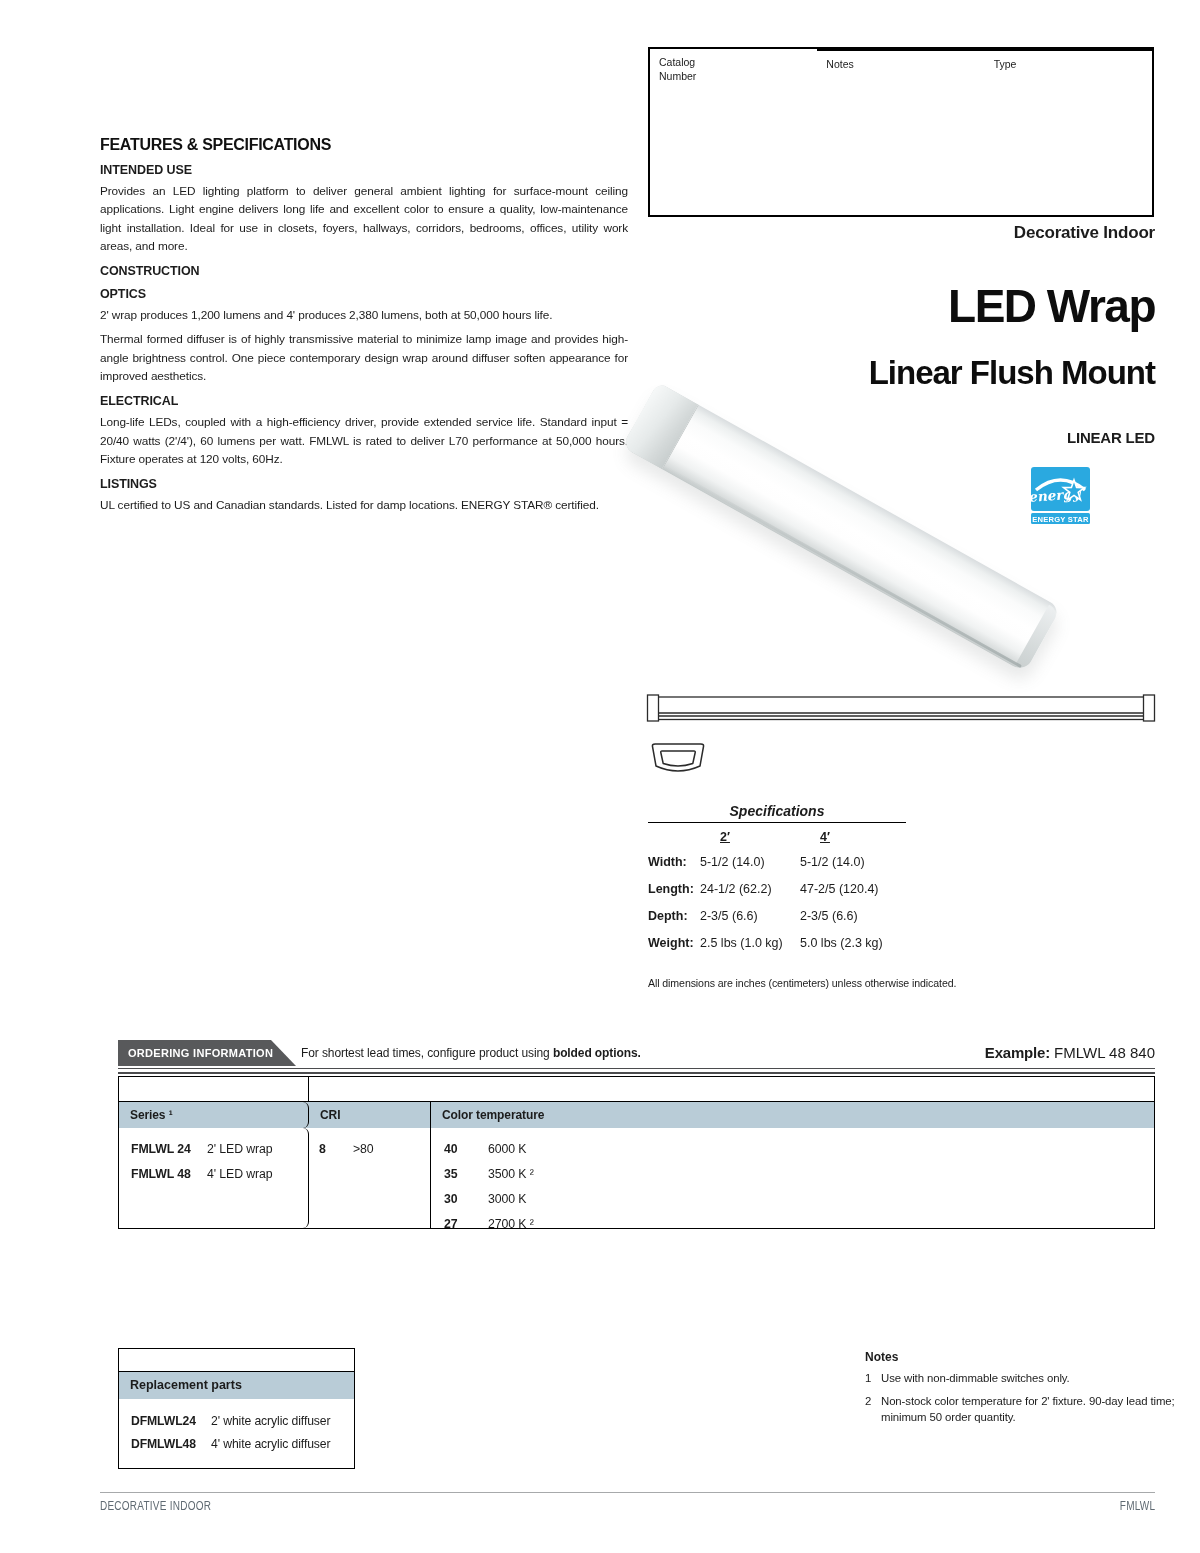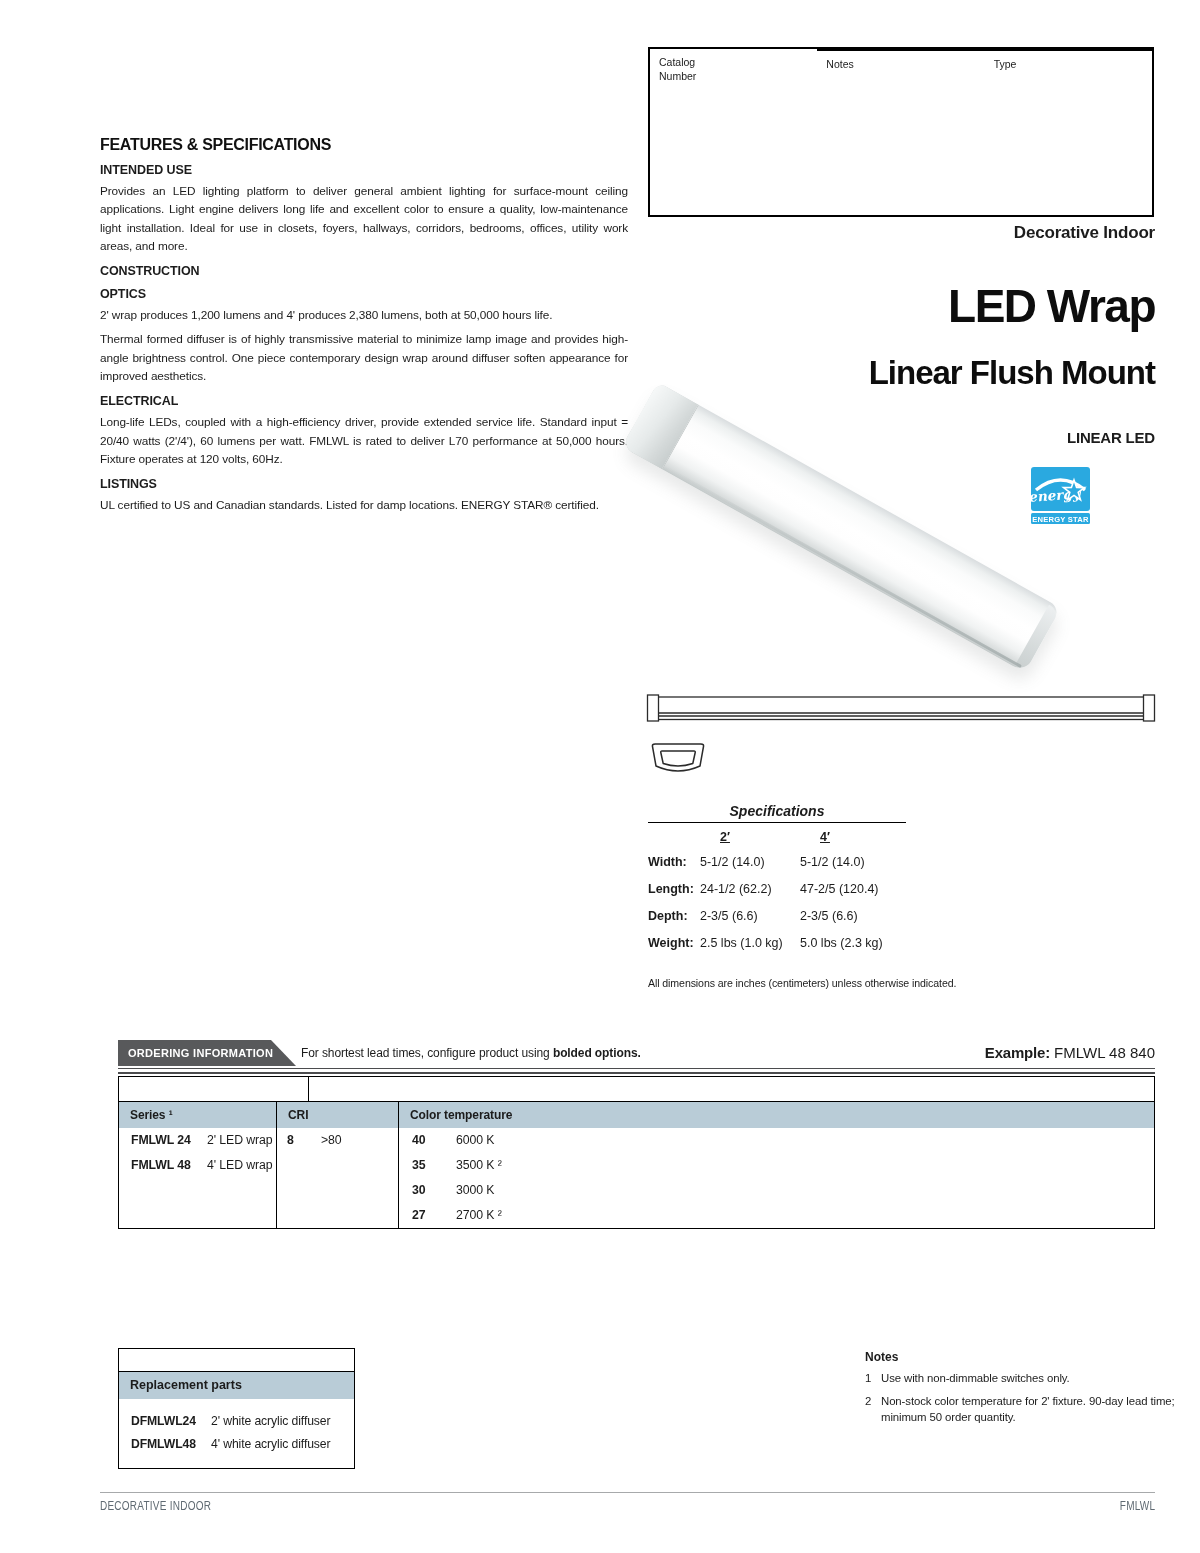--- a/index.html
+++ b/index.html
@@ -60,29 +60,29 @@
     clip-path:polygon(0 0,153px 0,178px 100%,0 100%);
     color:#fff; font-size:11px; font-weight:bold; letter-spacing:0.3px; line-height:26px; padding-left:10px; }
   .olead { position:absolute; left:183px; top:0; font-size:12px; line-height:27px; letter-spacing:-0.1px; }
   .oexample { position:absolute; right:0; top:0; font-size:15px; line-height:26px; }
   .oexample b { letter-spacing:-0.2px; }
   .orule { position:absolute; left:118px; top:1068px; width:1037px; height:6px;
     border-top:1.5px solid #4b4c4e; border-bottom:2px solid #4b4c4e; }
   
   .otable { position:absolute; left:118px; top:1076px; width:1037px; border:1.6px solid #000; }
   .otable .row { display:flex; }
-  .otable .c1 { width:158px; border-right:1.6px solid #000; }
+  .otable .c1 { width:190px; border-right:1.6px solid #000;border-radius:6px; }
   .otable .c2 { width:122px; border-right:1.6px solid #000; }
   .otable .c3 { flex:1; }
   .o-empty { height:25px; border-bottom:1.6px solid #000; }
   .o-empty .cE { width:190px; border-right:1.6px solid #000; }
   .o-head { height:26px; background:#b9ccd7; }
   .o-head > div { font-size:12px; font-weight:bold; line-height:26px; padding-left:11px; letter-spacing:-0.1px; }
   .o-body { height:100px; }
-  .o-body > div { }
+  .o-body > div { padding-top:9px; }
   .pr { display:flex; font-size:12.3px; line-height:25px; letter-spacing:-0.1px; }
   .pr b { padding-left:12px; width:88px; }
   .pr.cri b { padding-left:10px; width:44px; }
   .pr.ct b { padding-left:13px; width:57px; }
   
   .rtable { position:absolute; left:118px; top:1348px; width:237px; border:1.6px solid #000; }
   .r-empty { height:23px; border-bottom:1.6px solid #000; }
   .r-head { height:27px; background:#b9ccd7; font-size:12.5px; font-weight:bold; line-height:27px; padding-left:11px; }
   .r-body { padding:11px 0 13px; }
   .r-body .pr { line-height:22.5px; font-size:12.2px; }

